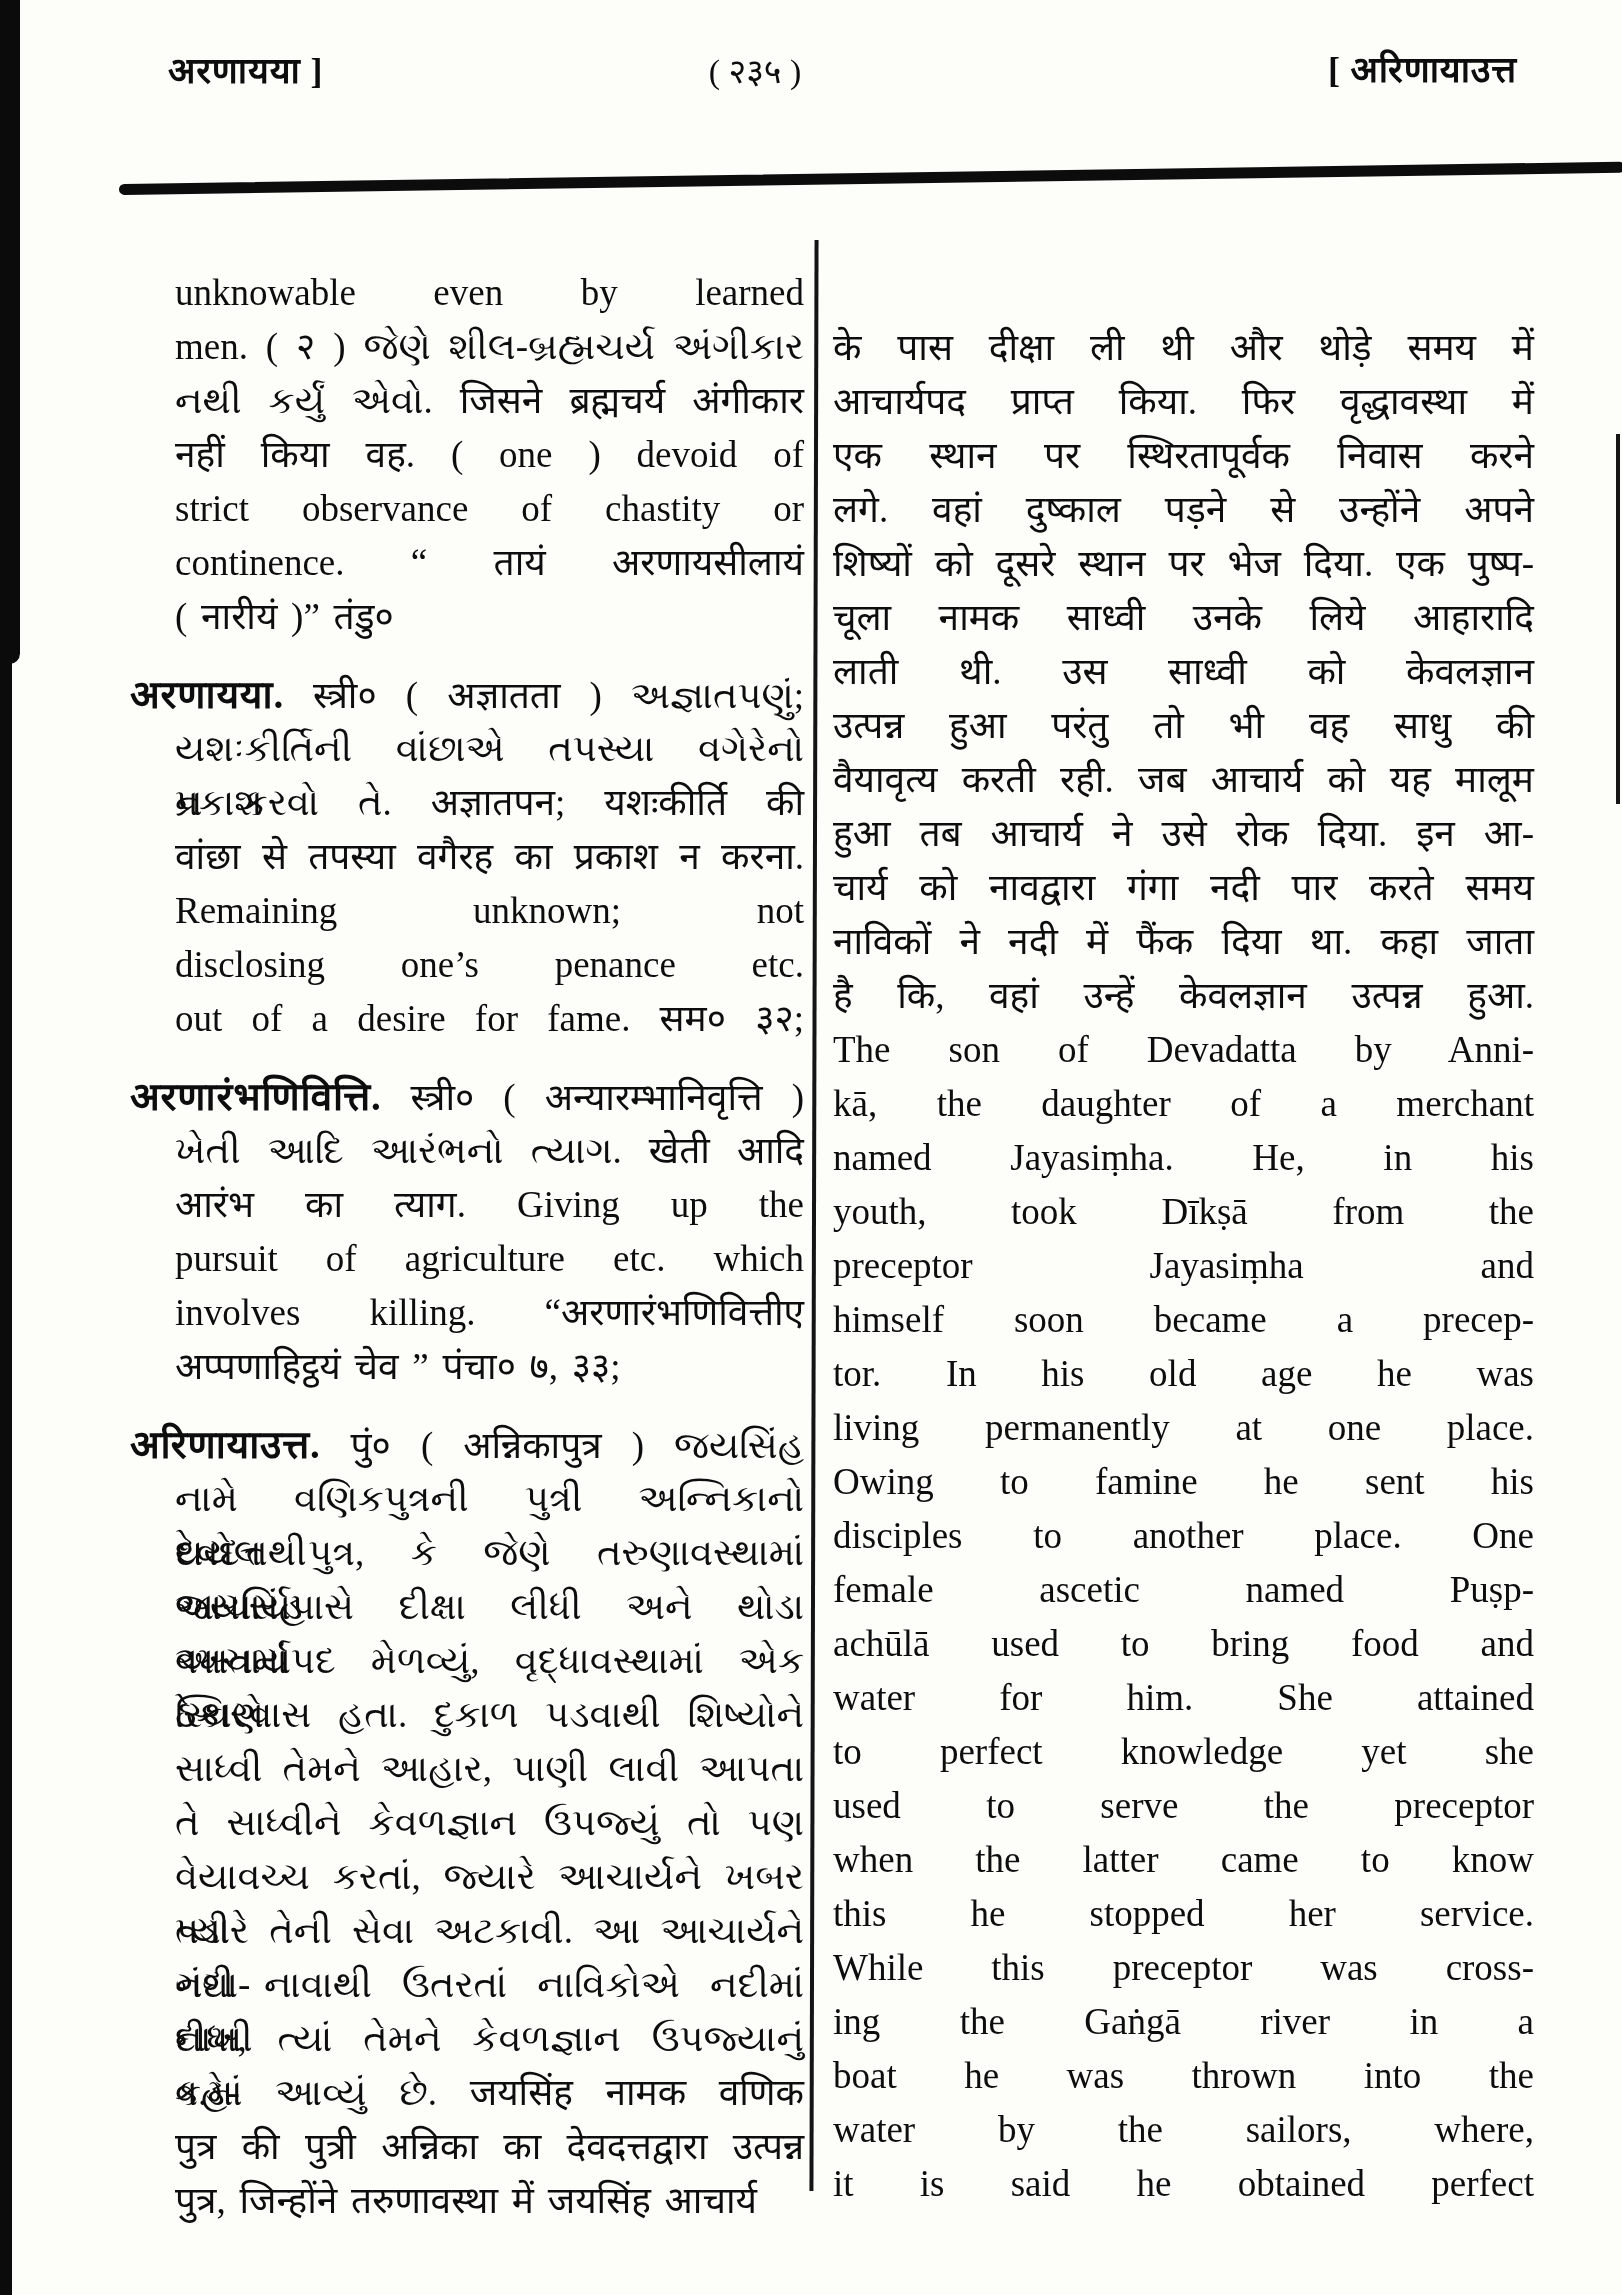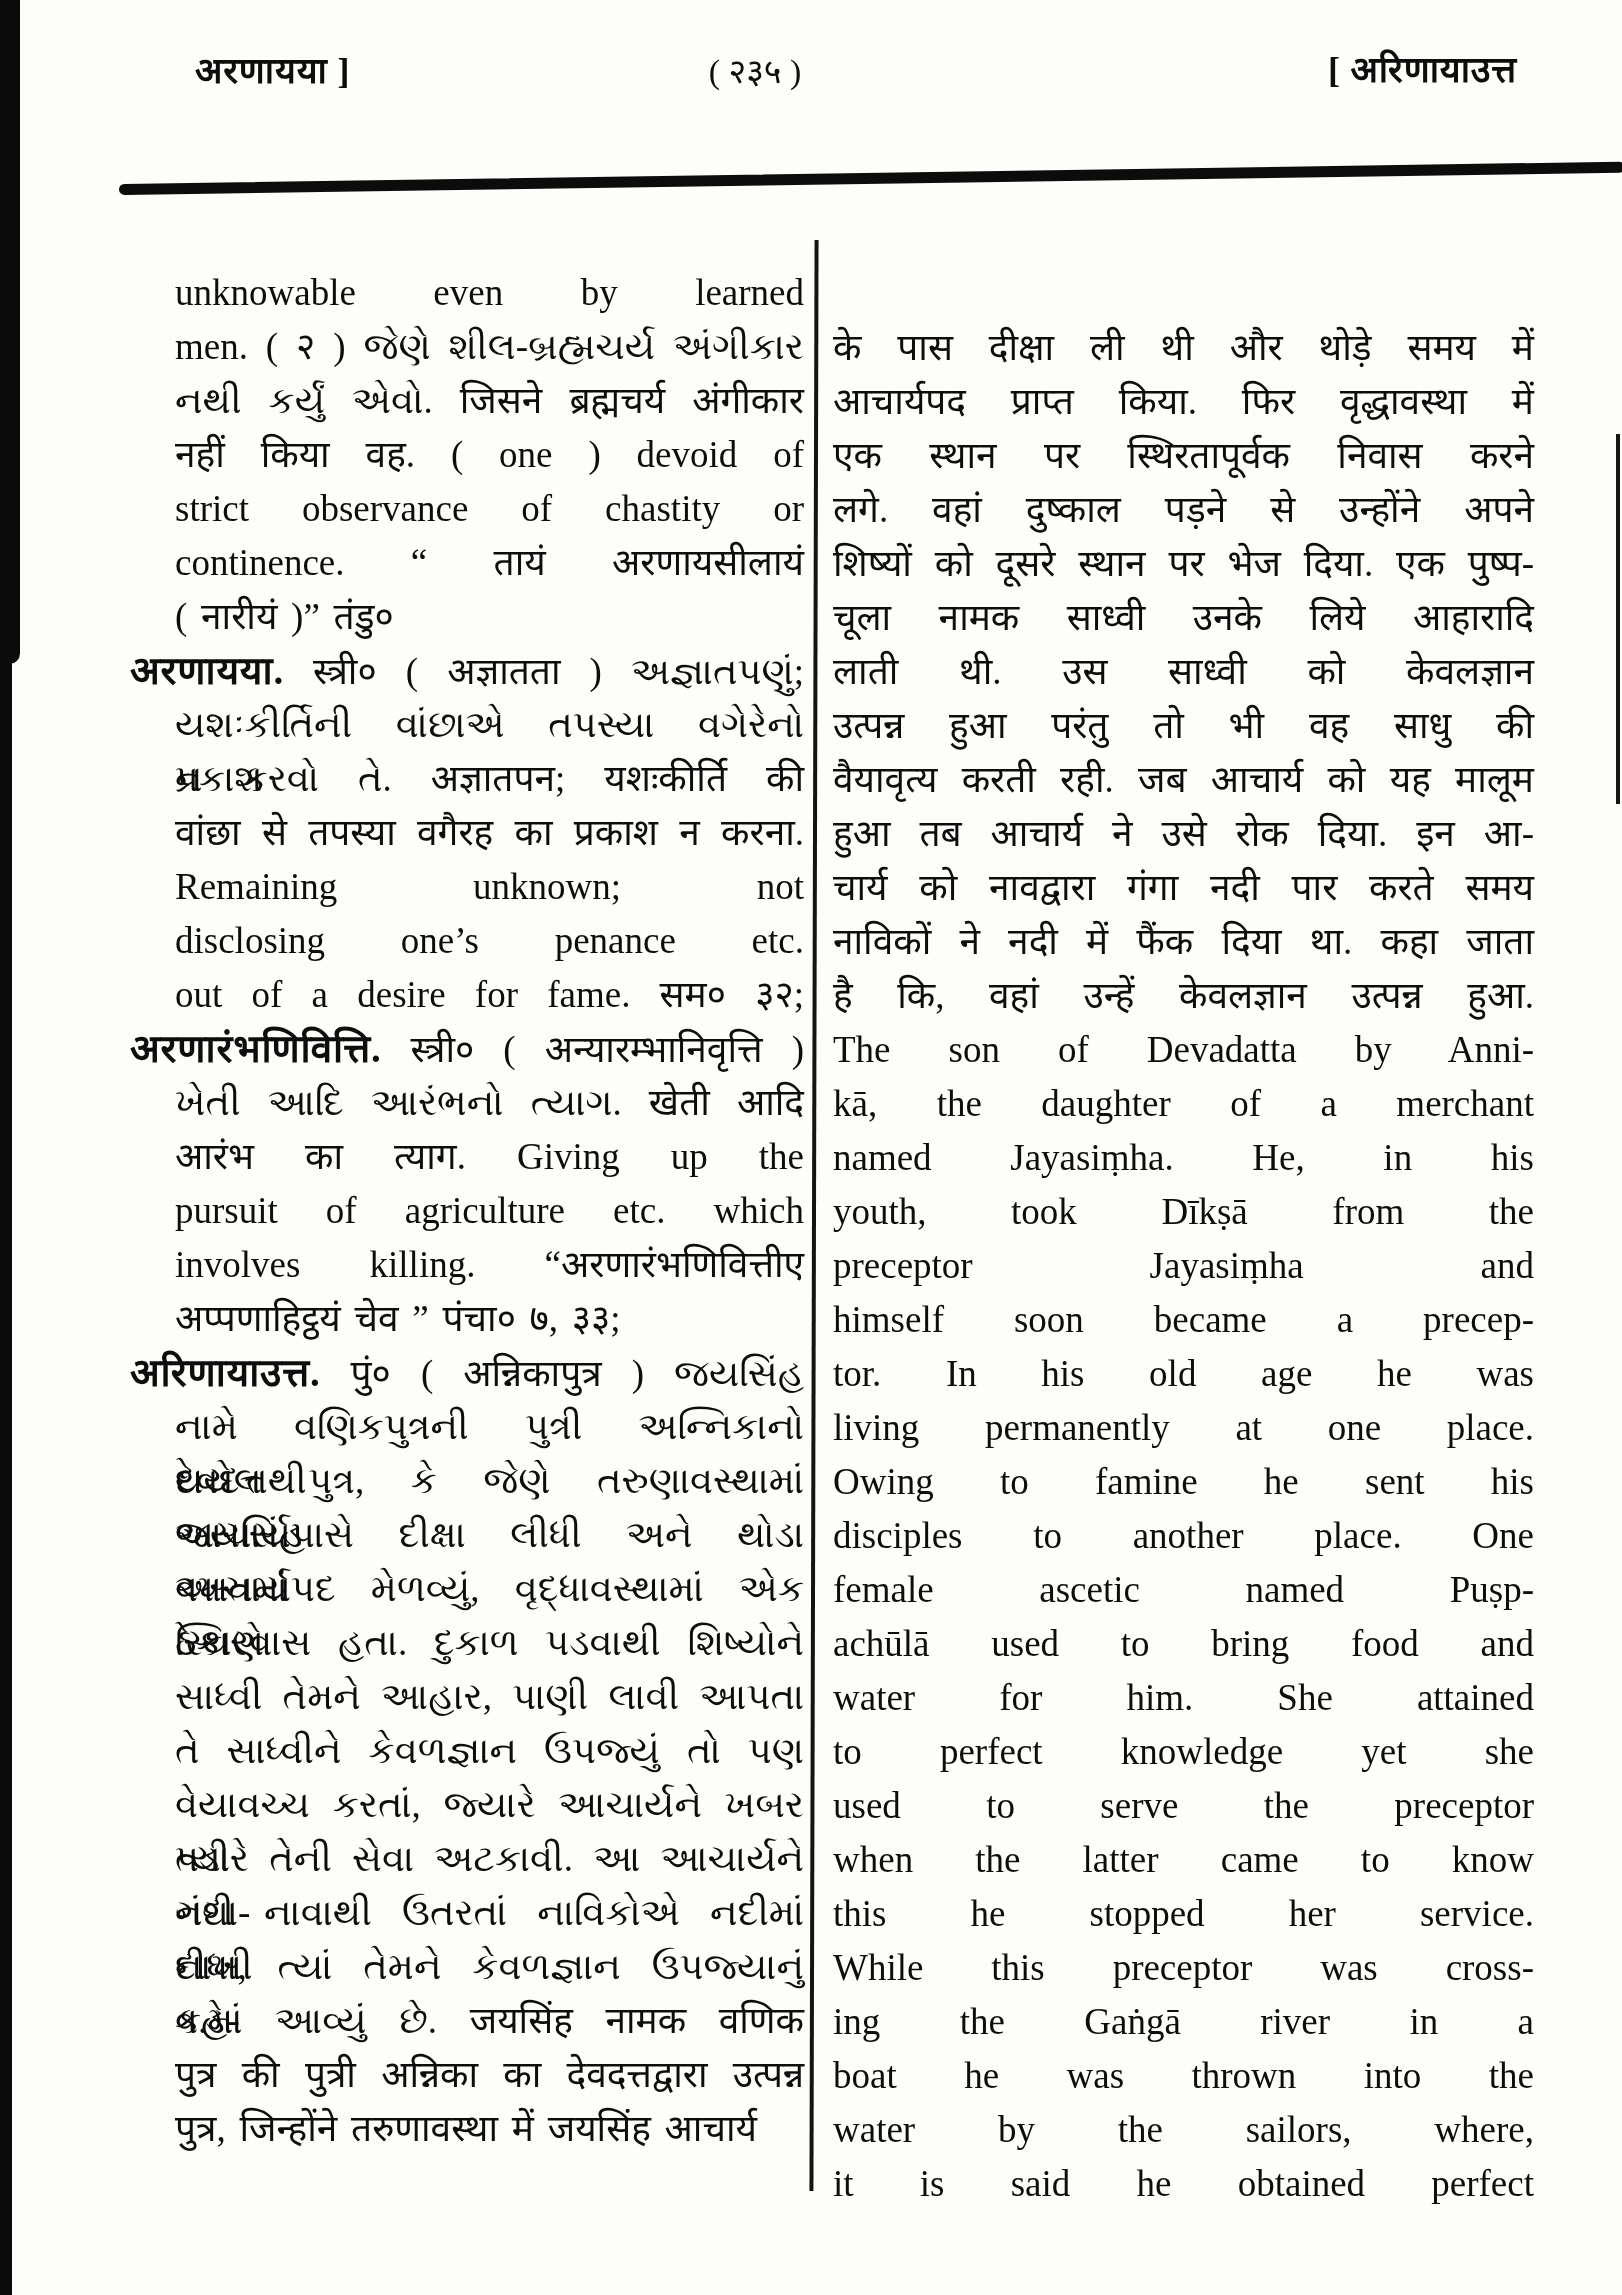--- a/index.html
+++ b/index.html
@@ -29,21 +29,21 @@
     background:#0c0c0c;border-radius:6px;
     transform:rotate(-0.85deg);transform-origin:left center;
   }
   .col-divider{
     position:absolute;left:812px;top:240px;width:3.8px;height:1951px;
     background:#141414;transform:rotate(0.15deg);
   }
   
   .header-left{
     position:absolute;left:168px;top:45px;
-    font-weight:700;font-size:36px;letter-spacing:0.8px;margin-left:27px;
+    font-weight:700;font-size:36px;letter-spacing:0.8px;
   }
   .header-center{
     position:absolute;left:634px;top:47px;width:242px;
     text-align:center;font-size:34px;
   }
   .header-right{
     position:absolute;right:106px;top:44px;
     font-weight:700;font-size:36px;letter-spacing:0.8px;
   }
   
@@ -56,21 +56,21 @@
     line-height:54px;
     height:54px;
     text-align:justify;
     text-align-last:justify;
     word-spacing:4.5px;
   }
   .line.nojust{text-align-last:left;}
   .col-left .line.body{padding-left:45px;width:calc(100% - 45px);}
   .line.head{padding-left:0;}
   .hw{font-weight:700;font-size:39px;letter-spacing:0.8px;}
-  .line.head{font-size:37px;}
+  .line.head{font-size:37px;margin-top:24px;}
 </style>
 </head>
 <body>
 
 <div id="page">
 
   <div class="edge-bar"></div>
   <div class="edge-bar-wide"></div>
   <div class="right-edge-line"></div>
 

